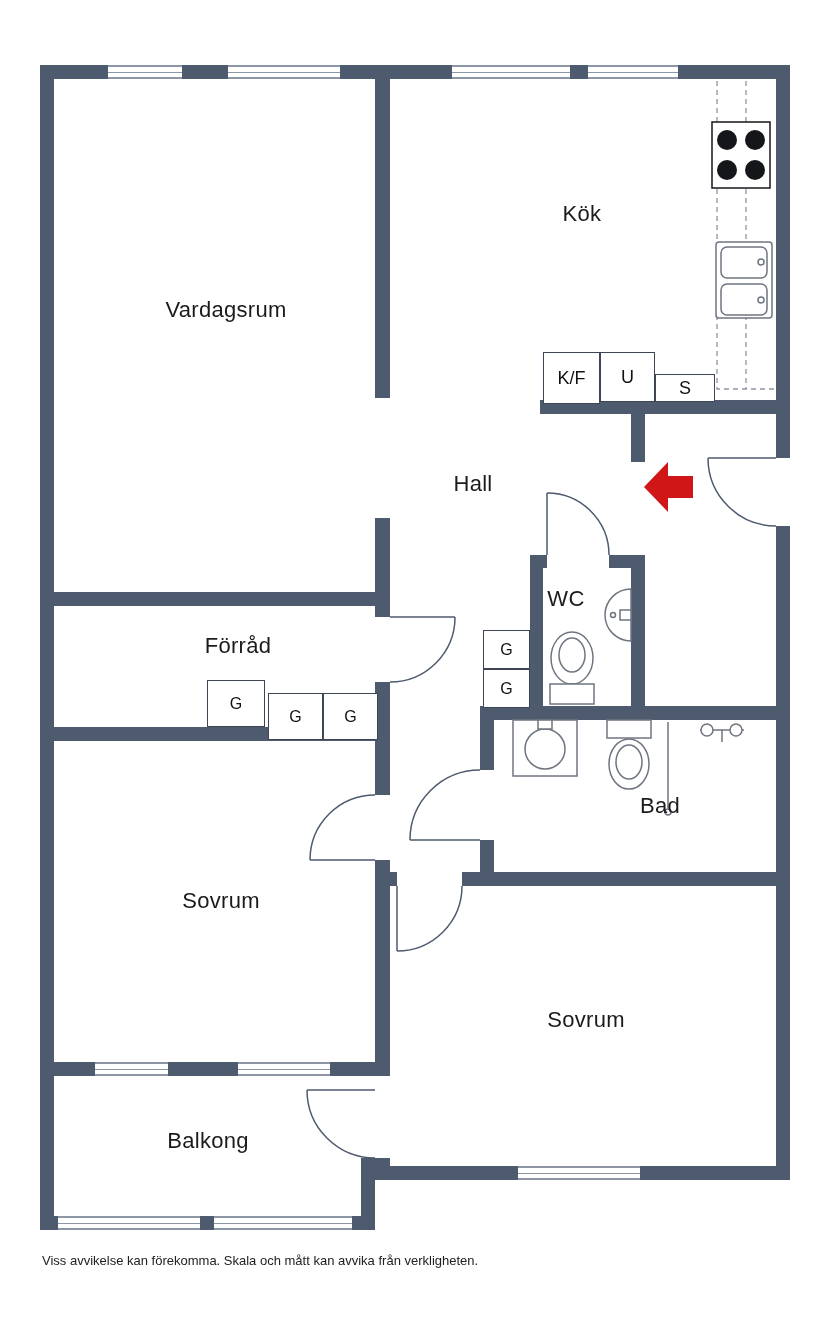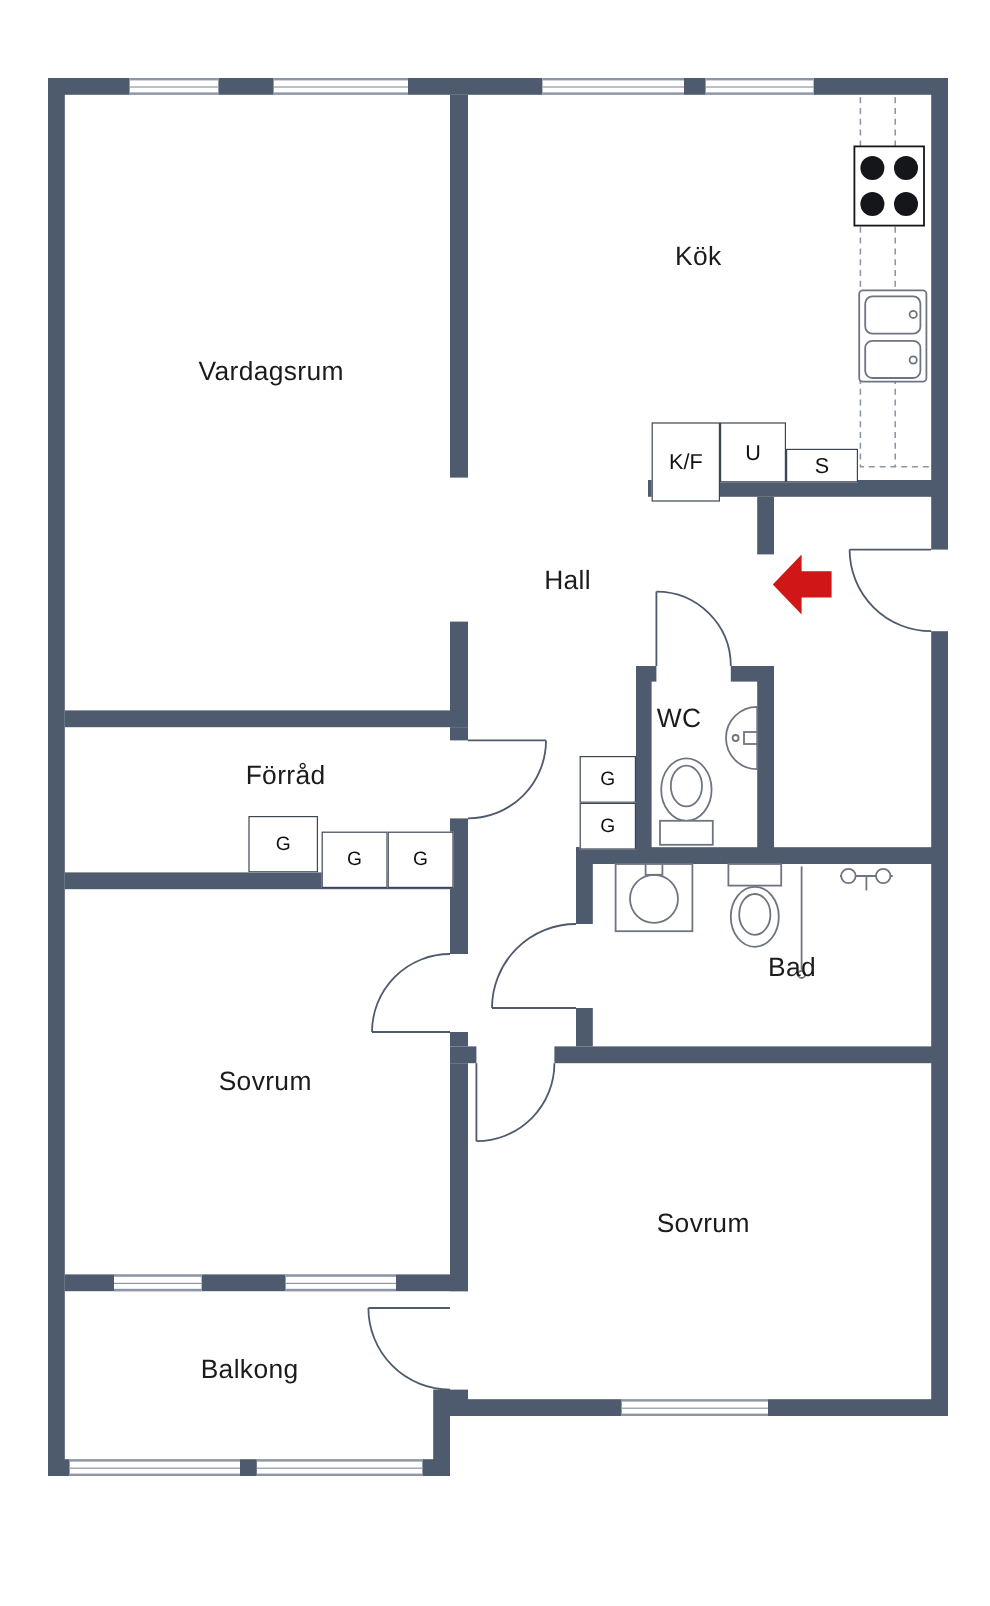--- a/index.html
+++ b/index.html
@@ -157,21 +157,21 @@
       <circle cx="668" cy="812" r="3"></circle>
       <path d="M700,730 L744,730"></path>
       <circle cx="707" cy="730" r="6"></circle>
       <circle cx="736" cy="730" r="6"></circle>
       <path d="M722,730 L722,742"></path>
     </g>
 
     <polygon points="644,487 668,462 668,476 693,476 693,498 668,498 668,512" fill="#d01616"></polygon>
   </svg>
 
-  <div class="cab kunit" style="left:543px;top:352px;width:57px;height:66px">
+  <div class="cab kunit" style="left:543px;top:352px;width:57px;height:52px">
     <span>K/F</span>
   </div>
   <div class="cab kunit" style="left:600px;top:352px;width:55px;height:50px">
     <span>U</span>
   </div>
   <div class="cab kunit" style="left:655px;top:374px;width:60px;height:28px">
     <span>S</span>
   </div>
 
   <div class="cab" style="left:207px;top:680px;width:58px;height:47px">
@@ -194,14 +194,15 @@
   <div class="room-label" style="left:226px;top:310px">Vardagsrum</div>
   <div class="room-label" style="left:582px;top:214px">Kök</div>
   <div class="room-label" style="left:473px;top:484px">Hall</div>
   <div class="room-label" style="left:238px;top:646px">Förråd</div>
   <div class="room-label" style="left:566px;top:599px">WC</div>
   <div class="room-label" style="left:660px;top:806px">Bad</div>
   <div class="room-label" style="left:221px;top:901px">Sovrum</div>
   <div class="room-label" style="left:586px;top:1020px">Sovrum</div>
   <div class="room-label" style="left:208px;top:1141px">Balkong</div>
 
+  <div class="disclaimer">Viss avvikelse kan förekomma. Skala och mått kan avvika från verkligheten.</div>
 
 </div>
 
 </body></html>

